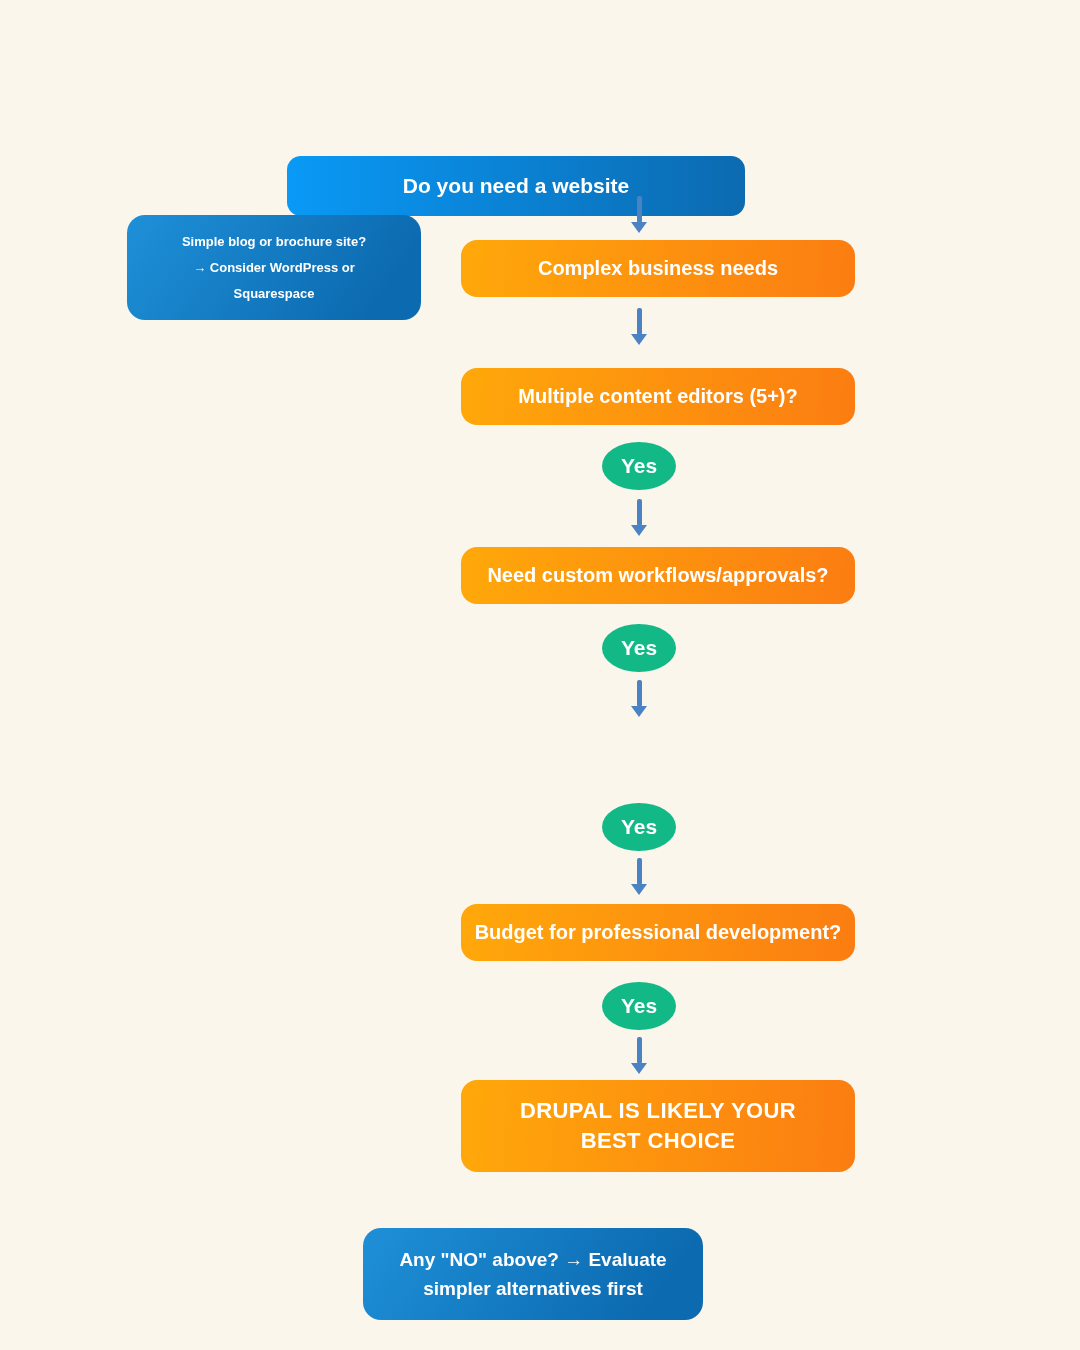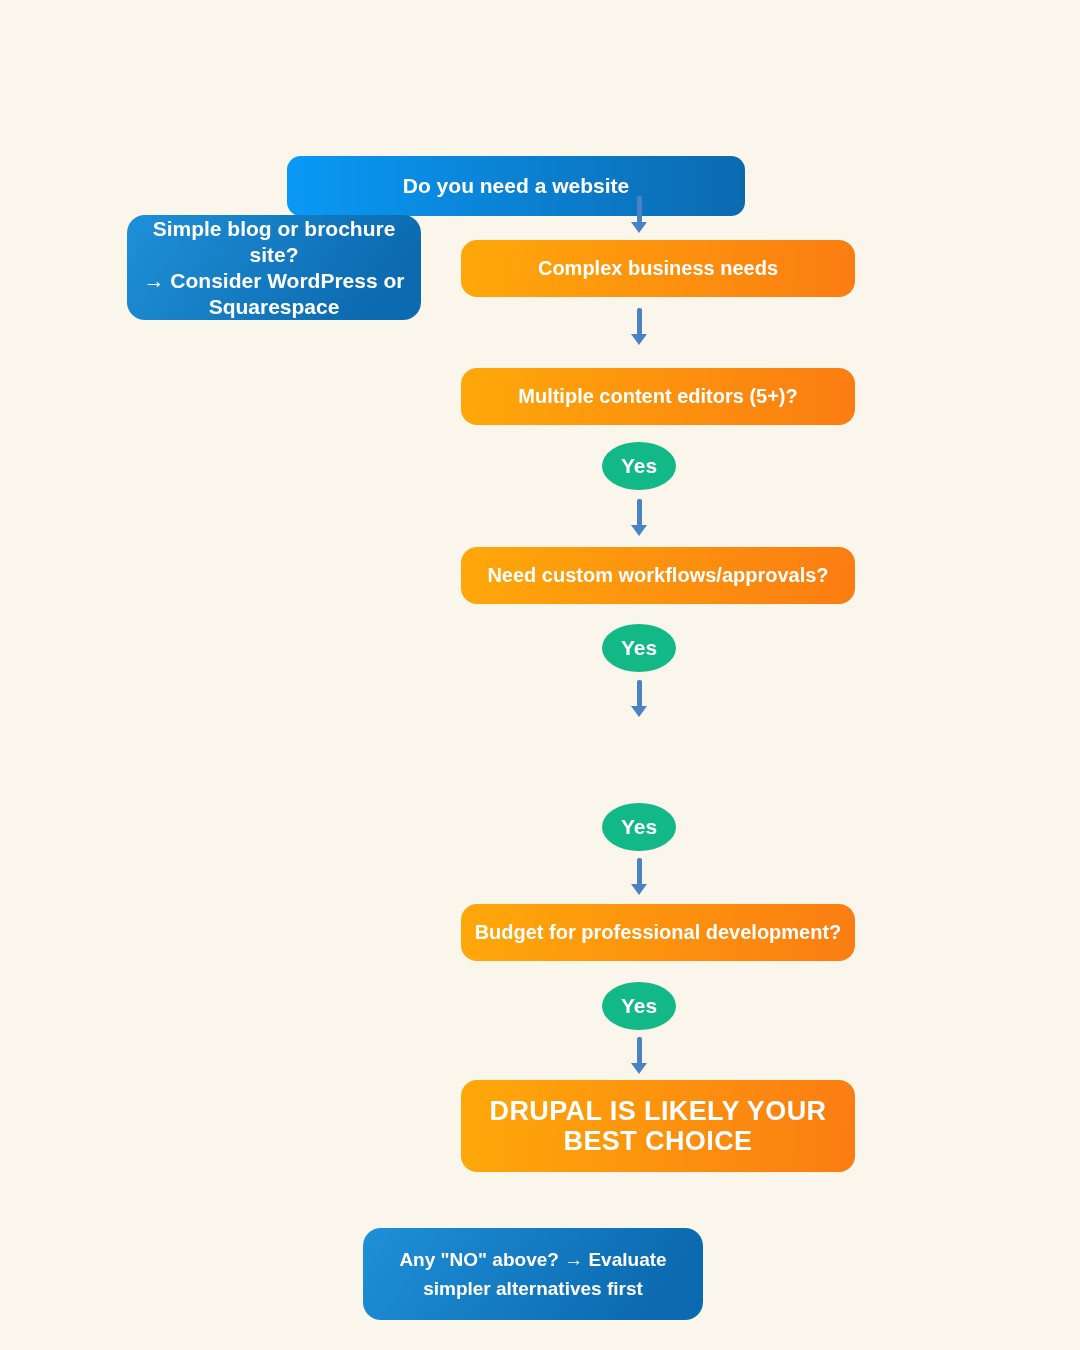--- a/index.html
+++ b/index.html
@@ -23,26 +23,26 @@
     color:var(--node-text);text-align:center;box-sizing:border-box;
   }
   .blue-h{background:linear-gradient(90deg,var(--blue-start),var(--blue-end));}
   .blue-d{background:linear-gradient(125deg,#1E90D8 0%,var(--blue-end) 85%);}
   .orange{background:linear-gradient(93deg,var(--orange-start),var(--orange-end));margin-left:16px;}
   .col{flex-direction:column;}
 
   .start{left:287px;top:108px;width:458px;height:60px;border-radius:14px;
          font-size:21px;font-weight:700;margin-top:48px;}
   .side-note{left:127px;top:215px;width:294px;height:105px;border-radius:18px;
-         font-size:21px;font-weight:700;line-height:26px;}
+         font-size:13px;font-weight:700;line-height:26px;}
   .q{left:445px;width:394px;height:57px;border-radius:16px;
          font-size:20px;font-weight:700;}
   .q1{top:240px;} .q2{top:368px;text-align:right;} .q3{top:547px;} .q4{top:726px;} .q5{top:904px;}
   .result{left:445px;top:1080px;width:394px;height:92px;border-radius:16px;
-         font-size:27px;font-weight:600;line-height:30px;letter-spacing:.4px;}
+         font-size:22px;font-weight:600;line-height:30px;letter-spacing:.4px;}
   .footer-note{left:363px;top:1228px;width:340px;height:92px;border-radius:18px;
          font-size:19px;font-weight:700;line-height:29px;}
 
   .yes{left:602px;width:74px;height:48px;border-radius:50%;
        background:var(--green);font-size:21px;font-weight:700;}
   .y1{top:442px;} .y2{top:624px;} .y3{top:803px;} .y4{top:982px;}
 
   .arrow{position:absolute;left:628px;width:22px;
          display:flex;flex-direction:column;align-items:center;}
   .arrow .shaft{width:5px;height:27px;background:var(--arrow);border-radius:2px;}

